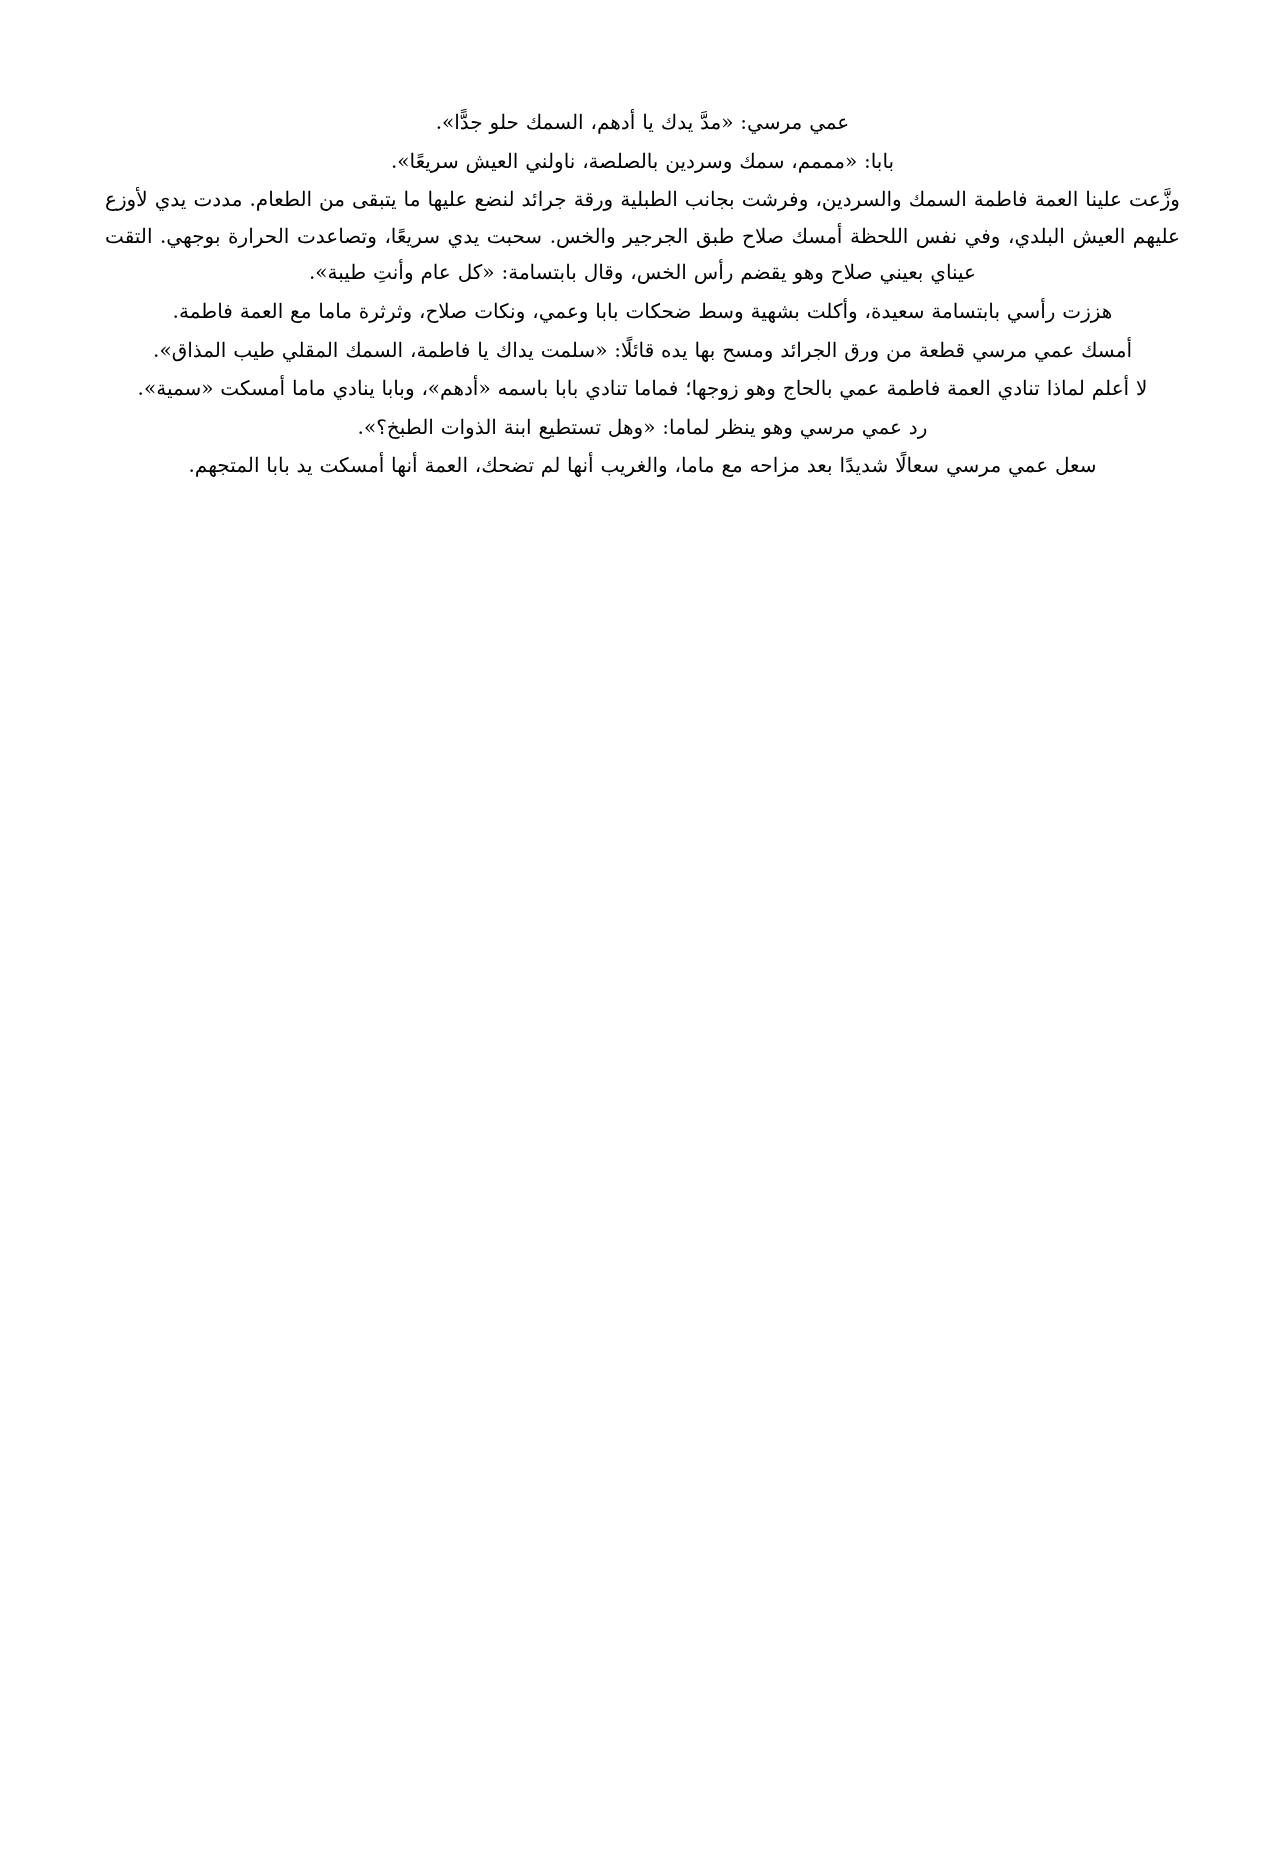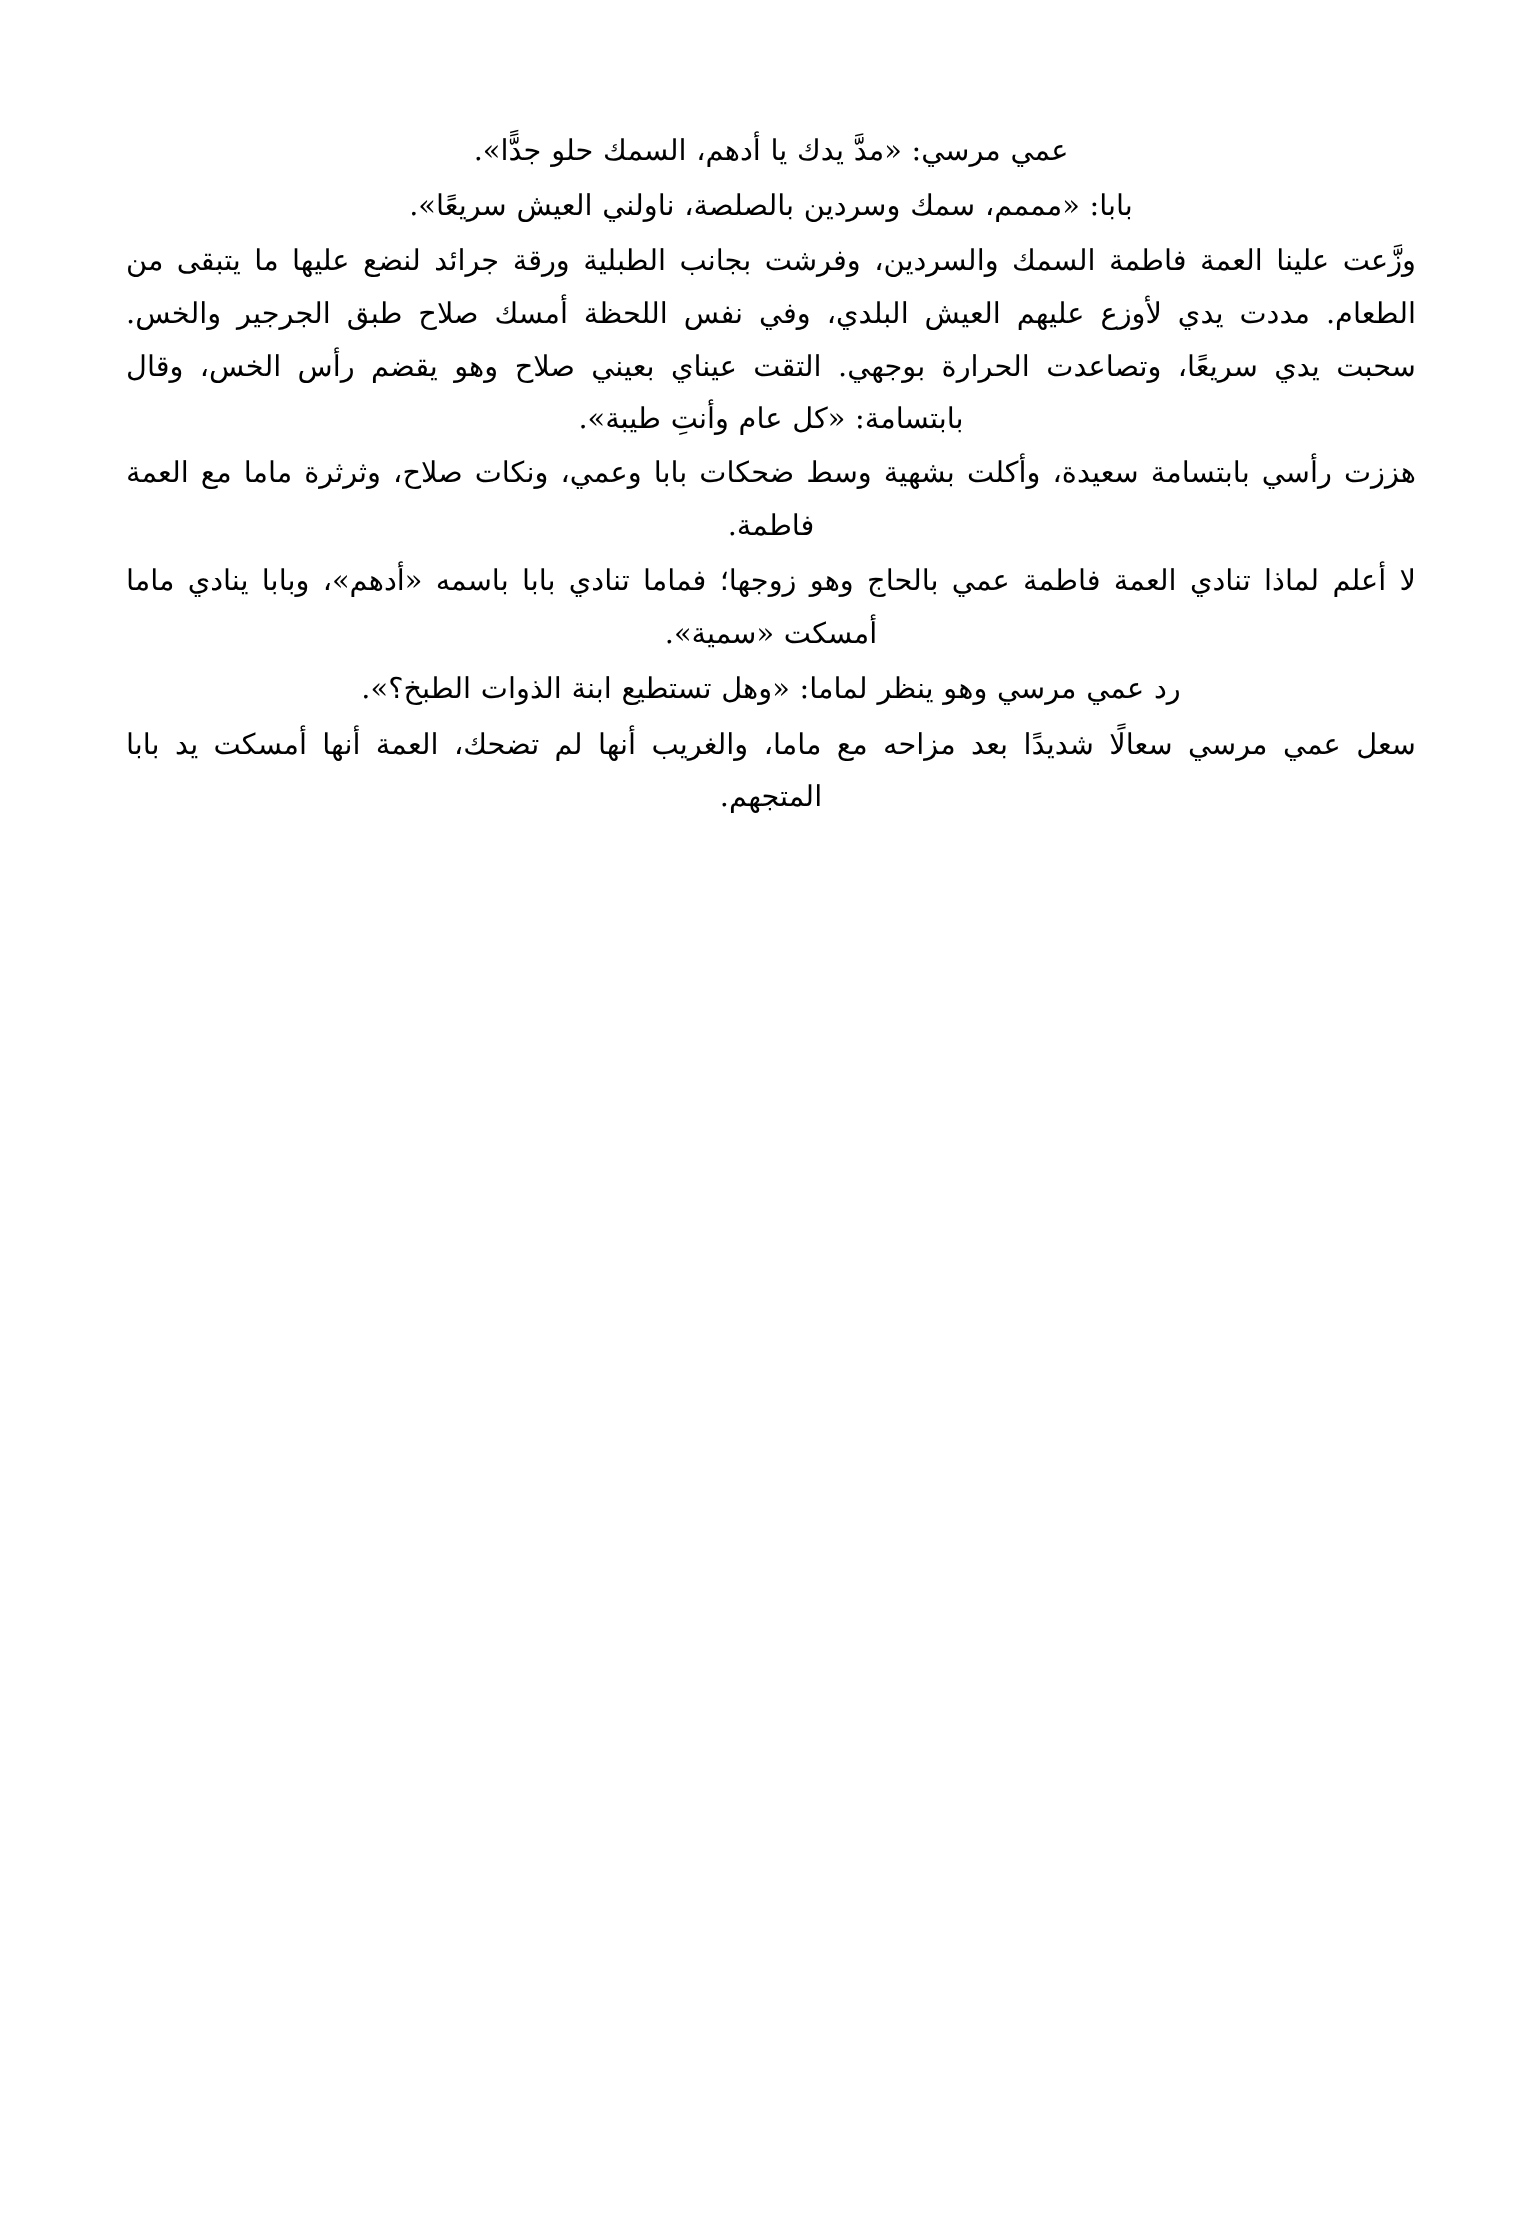--- a/index.html
+++ b/index.html
@@ -24,21 +24,21 @@
     display: block;
   }
   .body-text {
     direction: rtl;
     text-align: justify;
     text-justify: inter-word;
     unicode-bidi: isolate;
   }
   p.para {
     margin: 0 0 0 0;
-    font-size: 24px;
+    font-size: 20px;
     line-height: 1.83;
     text-align: justify;
     text-align-last: center;
     direction: rtl;
     font-weight: 400;
     letter-spacing: 0;
     word-spacing: 0.5px;
   }
   p.para + p.para {
     margin-top: 2px;
@@ -51,20 +51,21 @@
   <div class="body-text">
 
     <p class="para">عمي مرسي: «مدَّ يدك يا أدهم، السمك حلو جدًّا».</p>
 
     <p class="para">بابا: «مممم، سمك وسردين بالصلصة، ناولني العيش سريعًا».</p>
 
     <p class="para">وزَّعت علينا العمة فاطمة السمك والسردين، وفرشت بجانب الطبلية ورقة جرائد لنضع عليها ما يتبقى من الطعام. مددت يدي لأوزع عليهم العيش البلدي، وفي نفس اللحظة أمسك صلاح طبق الجرجير والخس. سحبت يدي سريعًا، وتصاعدت الحرارة بوجهي. التقت عيناي بعيني صلاح وهو يقضم رأس الخس، وقال بابتسامة: «كل عام وأنتِ طيبة».</p>
 
     <p class="para">هززت رأسي بابتسامة سعيدة، وأكلت بشهية وسط ضحكات بابا وعمي، ونكات صلاح، وثرثرة ماما مع العمة فاطمة.</p>
 
+    <p class="para">أمسك عمي مرسي قطعة من ورق الجرائد ومسح بها يده قائلًا: «سلمت يداك يا فاطمة، السمك المقلي طيب المذاق».</p>
 
 
     <p class="para">لا أعلم لماذا تنادي العمة فاطمة عمي بالحاج وهو زوجها؛ فماما تنادي بابا باسمه «أدهم»، وبابا ينادي ماما أمسكت «سمية».</p>
 
     <p class="para">رد عمي مرسي وهو ينظر لماما: «وهل تستطيع ابنة الذوات الطبخ؟».</p>
 
     <p class="para">سعل عمي مرسي سعالًا شديدًا بعد مزاحه مع ماما، والغريب أنها لم تضحك، العمة أنها أمسكت يد بابا المتجهم.</p>
 
 
 

